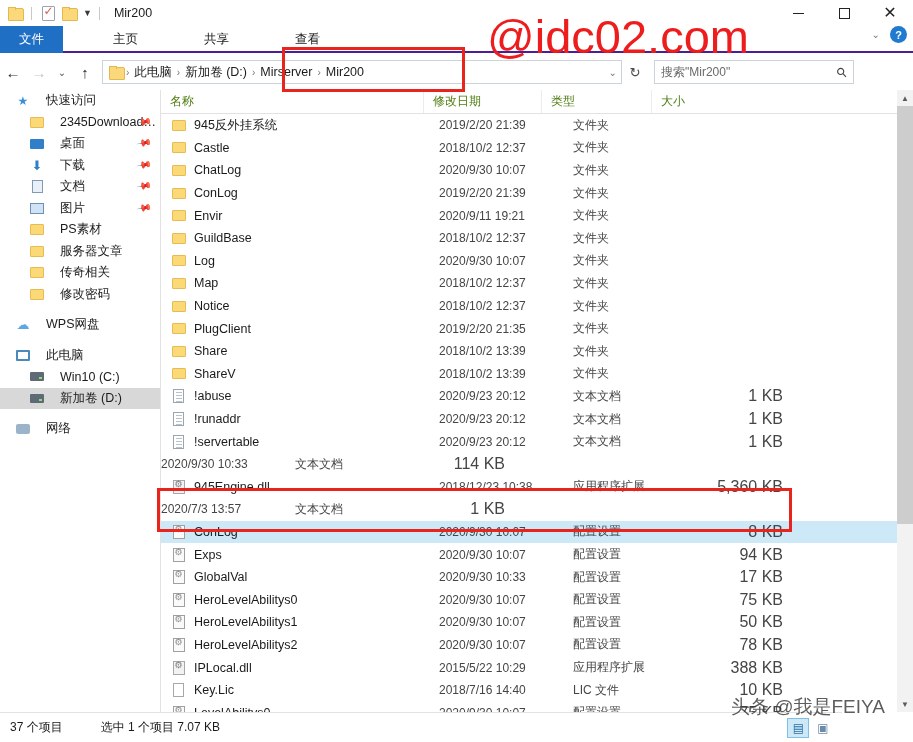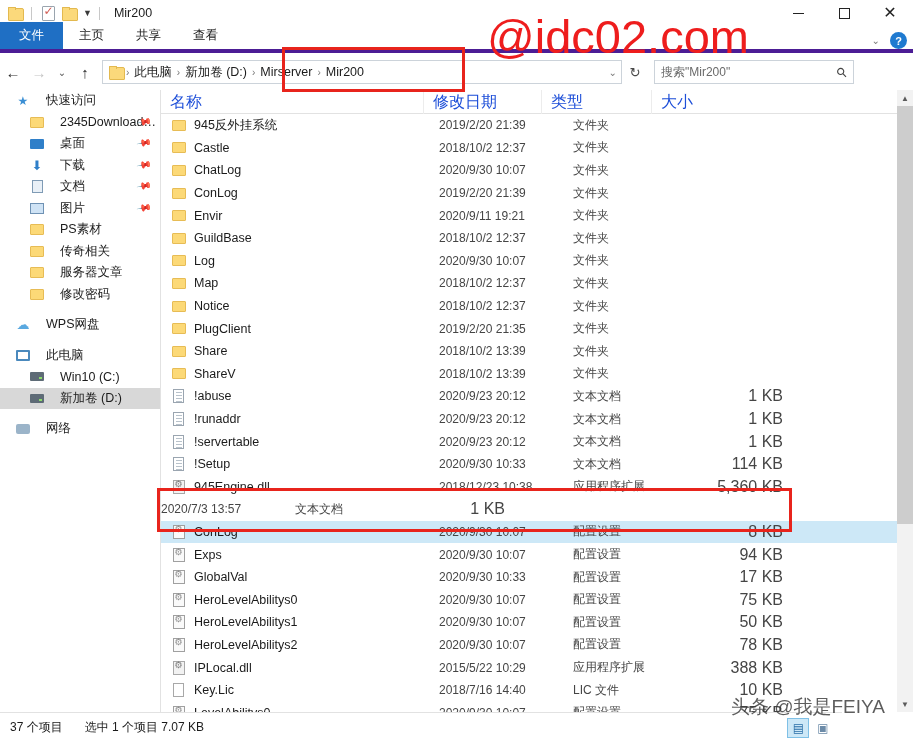--- a/index.html
+++ b/index.html
@@ -46,22 +46,23 @@
   .wincontrols { position: absolute; right: 0; top: 0; height: 26px; display: flex; }
   .wc { width: 46px; height: 26px; display: flex; align-items: center; justify-content: center;
         font-size: 11px; color: #222; }
   .wc .min { width: 11px; height: 1px; background: #222; display:block; }
   .wc .max { width: 11px; height: 11px; border: 1px solid #222; display: block; }
   .wc .cls { font-size: 16px; line-height: 1; font-weight: 300; }
 
   
   .ribbon {
     position: absolute; top: 26px; left: 0; width: 913px; height: 27px;
-    background: #ffffff; display: flex; align-items: flex-end;
-    border-bottom: 4px solid #4c1d95;
+    background: #ffffff; display: flex; align-items: flex-start;
+    border-bottom: 2px solid #4c1d95;
+    gap: 34px;
   }
   .rtab {
     display: flex; align-items: center; justify-content: center;
     padding: 0 16px; font-size: 12.5px; color: #1b1b1b; height: 27px;
   }
   .rtab.file { background: #1f6fc4; color: #ffffff; padding: 0 19px; }
   .ribbon-right { margin-left: auto; display: flex; align-items: center; padding-right: 6px; gap: 10px; }
   .chev-d { font-size: 10px; color: #7a7a7a; }
   .help-btn {
     width: 17px; height: 17px; border-radius: 50%; background: #1f7ad0; color: #fff;
@@ -117,21 +118,21 @@
   .ic-doc { width: 11px; height: 13px; background: #e9f0f7; border: 1px solid #7f9bb5; }
   .ic-pic { width: 14px; height: 11px; background: #cfe3f5; border: 1px solid #6f92b4; }
   .ic-cloud { color: #5aa9e0; font-size: 13px; }
   .ic-pc { width: 14px; height: 11px; background: #ffffff; border: 2px solid #4a89bd; border-radius:1px;}
   .ic-drive { width: 14px; height: 9px; background: #5e6b76; border-radius: 1px; position: relative; }
   .ic-drive:after { content:""; position:absolute; right:2px; bottom:2px; width:3px; height:2px; background:#8ddd6a;}
   .ic-net { width: 14px; height: 10px; background: #9bb4c9; border-radius: 2px; }
 
   
   .listwrap { position: absolute; top: 90px; left: 161px; width: 737px; height: 622px; background: #fff; overflow: hidden; }
-  .colhdr { display: flex; height: 24px; align-items: flex-start; font-size: 16px; color: #1d4ed8;
+  .colhdr { display: flex; height: 24px; align-items: flex-end; font-size: 12px; color: #4d7c0f;
             border-bottom: 1px solid #e2e2e2; background: #fff; }
   .colhdr > div { padding-left: 9px; height: 24px; display: flex; align-items: center;
                   border-left: 1px solid #ececec; }
   .colhdr > div:first-child { border-left: none; }
   .c-name { width: 262px; }
   .c-date { width: 118px; }
   .c-type { width: 110px; }
   .c-size { width: 92px; }
 
   .row { display: flex; height: 22.6px; align-items: center; font-size: 12.5px; color: #1b1b1b; gap: 16px; }
@@ -152,21 +153,21 @@
 
   
   .vscroll { position: absolute; top: 90px; right: 0; width: 16px; height: 622px; background: #f2f2f2; }
   .vs-arrow { height: 16px; display:flex; align-items:center; justify-content:center; font-size: 8px; color:#5a5a5a; }
   .vs-thumb { position: absolute; top: 16px; left: 0; width: 16px; height: 418px; background: #cdcdcd; }
 
   
   .statusbar {
     position: absolute; bottom: 0; left: 0; width: 842px; height: 30px;
     border-top: 1px solid #e2e2e2; background: #fff; display: flex; align-items: center;
-    font-size: 12px; color: #1b1b1b;
+    font-size: 12px; color: #1b1b1b; gap: 16px;
   }
   .sb-items { padding-left: 10px; }
   .sb-sel { padding-left: 22px; }
   .sb-right { margin-left: auto; display: flex; align-items: center; gap: 3px; padding-right: 8px; }
   .viewbtn { width: 22px; height: 20px; display:flex; align-items:center; justify-content:center; }
   .viewbtn.active { background: #cde8f7; border: 1px solid #7fc0e6; }
   .vb-details { font-size: 12px; color: #2a6fa8; letter-spacing: -1px; }
   .vb-tiles { font-size: 12px; color: #6c8ba8; }
 
   
@@ -303,27 +304,27 @@
         <div class="nav-item indent">
           <span class="nav-ico">
             <span class="ic-folder"></span>
           </span>
           <span class="nav-label">PS素材</span>
         </div>
         <div class="nav-item indent">
           <span class="nav-ico">
             <span class="ic-folder"></span>
           </span>
+          <span class="nav-label">服务器文章</span>
+        </div>
+        <div class="nav-item indent">
+          <span class="nav-ico">
+            <span class="ic-folder"></span>
+          </span>
           <span class="nav-label">传奇相关</span>
-        </div>
-        <div class="nav-item indent">
-          <span class="nav-ico">
-            <span class="ic-folder"></span>
-          </span>
-          <span class="nav-label">服务器文章</span>
         </div>
         <div class="nav-item indent">
           <span class="nav-ico">
             <span class="ic-folder"></span>
           </span>
           <span class="nav-label">修改密码</span>
         </div>
         <div class="gap"></div>
         <div class="nav-item">
           <span class="nav-ico">
@@ -527,26 +528,20 @@
             <span class="rico">
               <span class="fi-txt"></span>
             </span>
             <span>!servertable</span>
           </span>
           <span class="cell-date">2020/9/23 20:12</span>
           <span class="cell-type">文本文档</span>
           <span class="cell-size">1 KB</span>
         </div>
         <div class="row">
-          <span class="cell-name">
-            <span class="rico">
-              <span class="fi-txt"></span>
-            </span>
-            <span>!Setup</span>
-          </span>
           <span class="cell-date">2020/9/30 10:33</span>
           <span class="cell-type">文本文档</span>
           <span class="cell-size">114 KB</span>
         </div>
         <div class="row">
           <span class="cell-name">
             <span class="rico">
               <span class="fi-dll"></span>
             </span>
             <span>945Engine.dll</span>

